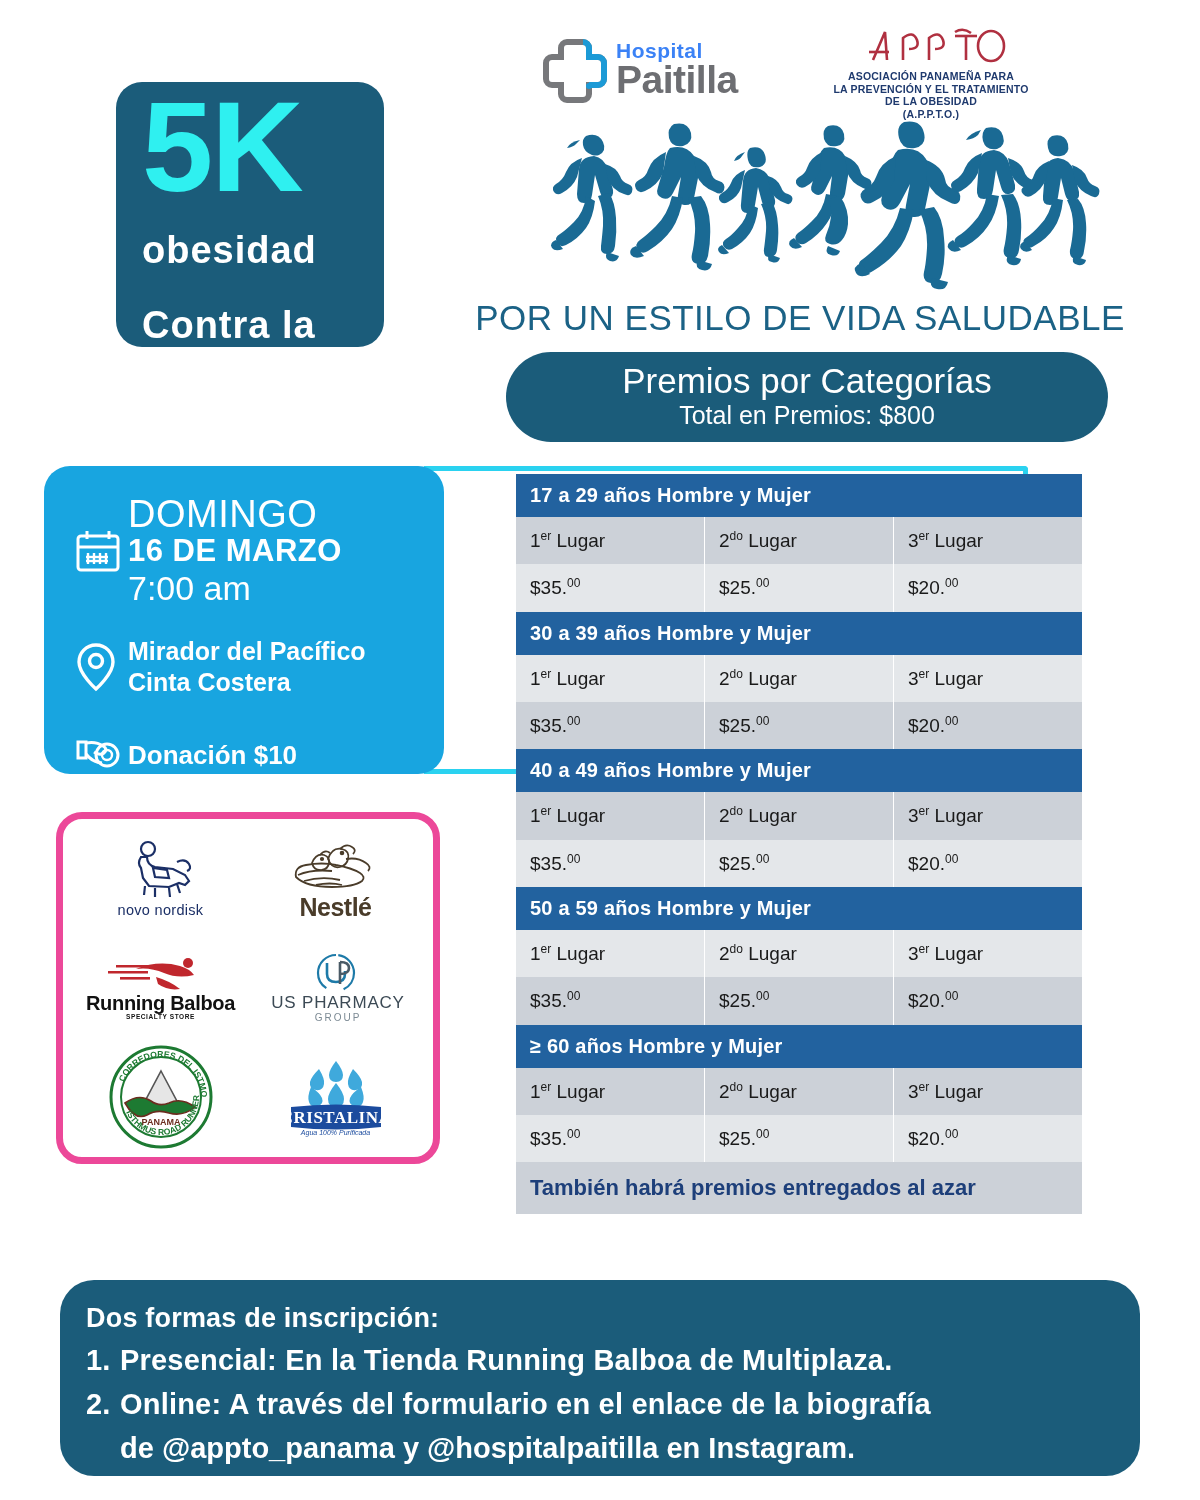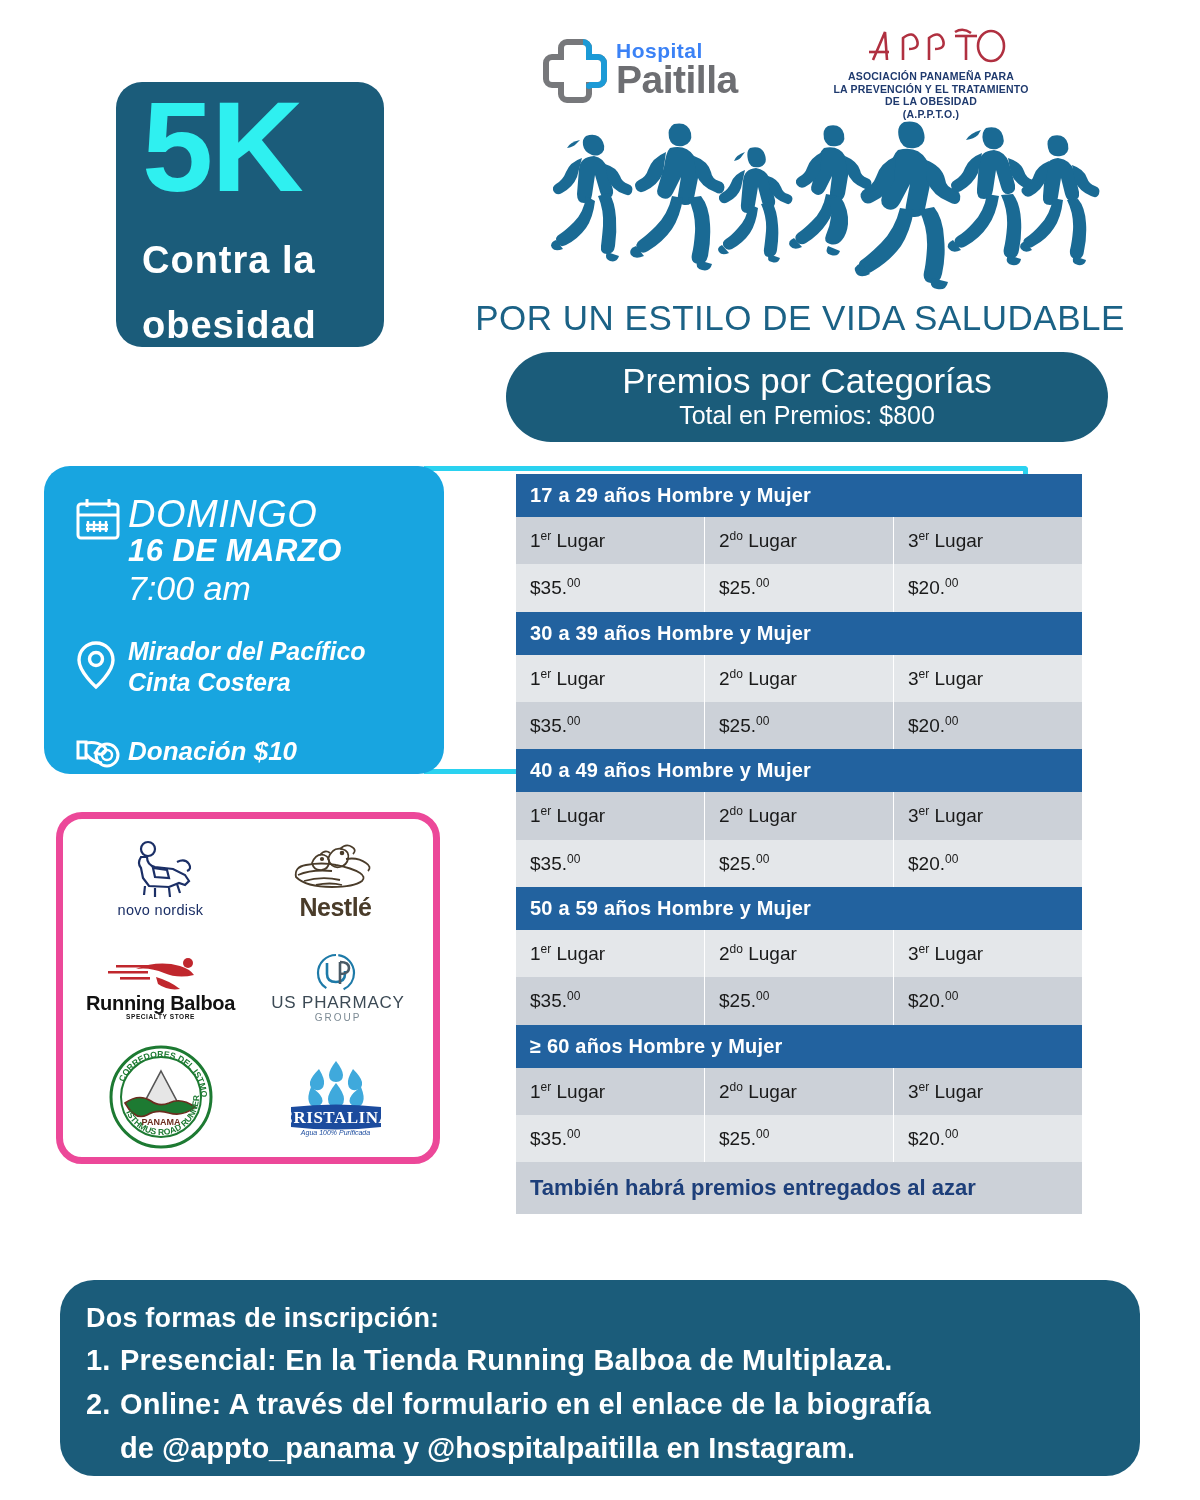--- a/index.html
+++ b/index.html
@@ -68,21 +68,21 @@
   .conn-white{
     position:absolute;left:424px;top:471px;width:94px;height:298px;background:#fff;
   }
 
   
   .infobox{
     position:absolute;left:44px;top:466px;width:400px;height:308px;
     background:#18a5e0;border-radius:26px;box-sizing:border-box;
     padding:28px 0 0 32px;color:#ffffff;
   }
-  .inforow{display:flex;align-items:flex-start;font-style:italic;}
+  .inforow{display:flex;align-items:center;}
   .inforow + .inforow{margin-top:28px;}
   .ico{width:52px;flex:0 0 52px;padding-top:4px;}
   .itxt{flex:1;}
   .d1{font-size:38px;line-height:40px;letter-spacing:0.5px;}
   .d2{font-size:31px;line-height:34px;font-weight:bold;letter-spacing:0.5px;}
   .d3{font-size:34px;line-height:40px;}
   .pl{font-size:25px;line-height:31px;font-weight:bold;width:290px;text-align:justify;}
   .pl.last{text-align:left;}
   .don{font-size:26px;line-height:30px;font-weight:bold;padding-top:10px;}
 
@@ -127,22 +127,22 @@
   .bcont{flex:1;}
   .bind{padding-left:34px;font-size:29px;font-weight:bold;line-height:44px;}
 </style>
 </head>
 <body>
 
 <div class="page">
 
   <div class="badge5k">
     <div class="big">5K</div>
+    <div class="sub" style="margin-top:0">obesidad</div>
     <div class="sub">Contra la</div>
-    <div class="sub" style="margin-top:0">obesidad</div>
   </div>
 
   <div class="paitilla">
     <svg class="cross" viewBox="0 0 66 66">
       <path d="M25 4h16a6 6 0 0 1 6 6v9h9a6 6 0 0 1 6 6v16a6 6 0 0 1-6 6h-9v9a6 6 0 0 1-6 6H25a6 6 0 0 1-6-6v-9h-9a6 6 0 0 1-6-6V25a6 6 0 0 1 6-6h9v-9a6 6 0 0 1 6-6z" fill="none" stroke="#77787b" stroke-width="6"></path>
       <path d="M41 4a6 6 0 0 1 6 6v9h9a6 6 0 0 1 6 6v16a6 6 0 0 1-6 6h-9" fill="none" stroke="#1c9ad6" stroke-width="6"></path>
       <circle cx="47" cy="18" r="3" fill="#1c9ad6"></circle>
       <circle cx="47" cy="48" r="3" fill="#1c9ad6"></circle>
     </svg>
     <div class="txt">

